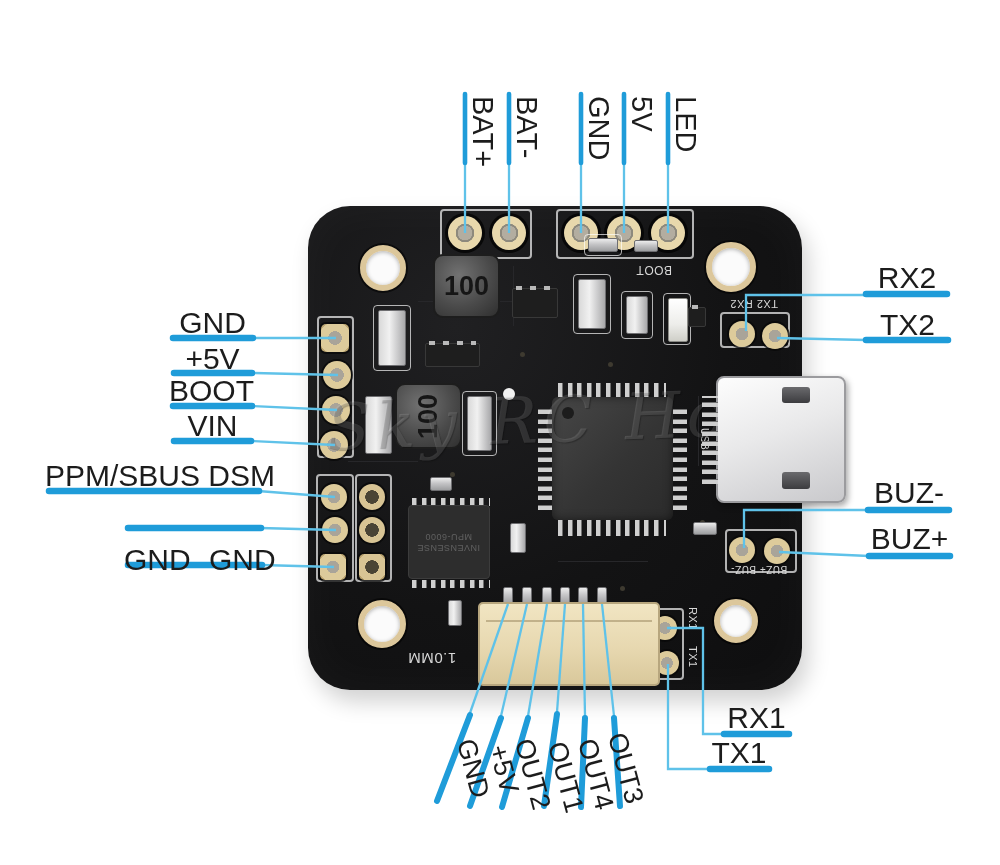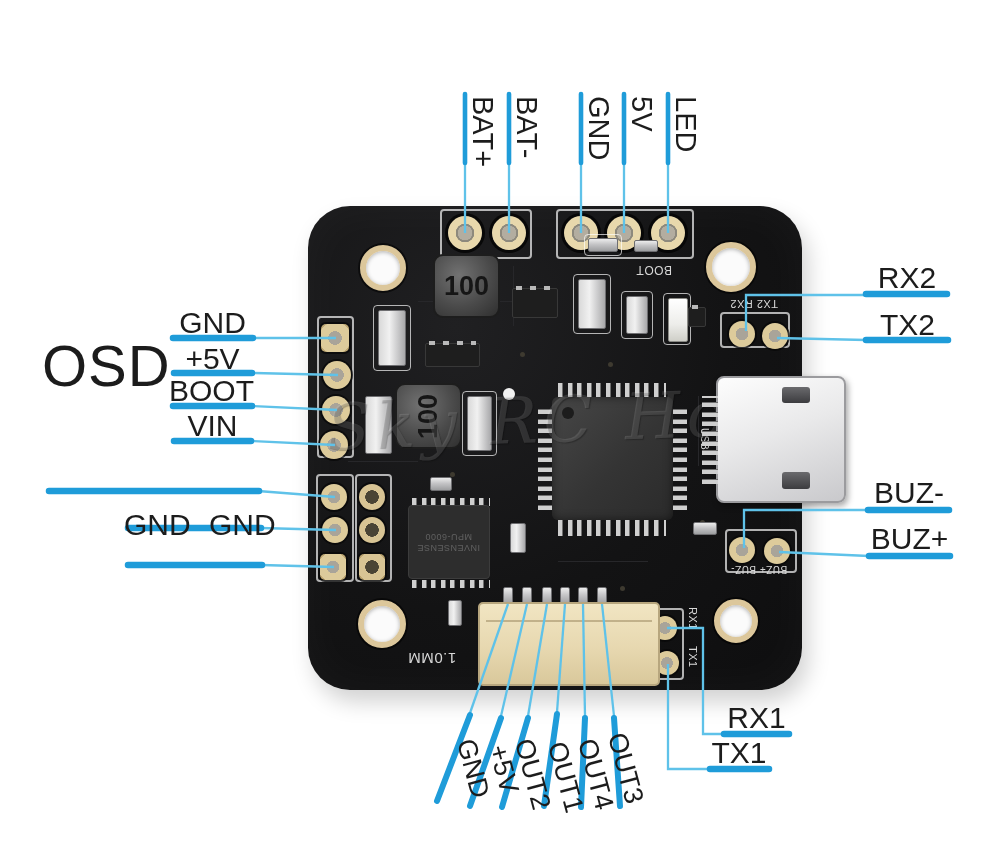--- a/index.html
+++ b/index.html
@@ -261,27 +261,27 @@
       <line class="bthick" x1="614" y1="718" x2="620" y2="806"></line>
     </g>
   </svg>
 
   <div class="lbl rot90" style="left:497px;top:96px;">BAT+</div>
   <div class="lbl rot90" style="left:541px;top:96px;">BAT-</div>
   <div class="lbl rot90" style="left:613px;top:96px;">GND</div>
   <div class="lbl rot90" style="left:656px;top:96px;">5V</div>
   <div class="lbl rot90" style="left:700px;top:96px;">LED</div>
 
-  <div class="lbl osd" style="left:42px;top:336px;">OSD</div>
   <div class="lbl ctr" style="left:171px;top:308px;width:83px;">GND</div>
   <div class="lbl ctr" style="left:171px;top:344px;width:83px;">+5V</div>
   <div class="lbl ctr" style="left:169px;top:376px;width:85px;">BOOT</div>
   <div class="lbl ctr" style="left:171px;top:411px;width:83px;">VIN</div>
 
-  <div class="lbl rgt" style="left:124px;top:510px;width:140px;word-spacing:10px;">GND GND</div>
+  <div class="lbl" style="left:45px;top:461px;">PPM/SBUS DSM</div>
+  <div class="lbl rgt" style="left:124px;top:545px;width:140px;word-spacing:10px;">GND GND</div>
 
   <div class="lbl ctr" style="left:865px;top:263px;width:84px;">RX2</div>
   <div class="lbl ctr" style="left:865px;top:310px;width:85px;">TX2</div>
   <div class="lbl ctr" style="left:866px;top:478px;width:86px;">BUZ-</div>
   <div class="lbl ctr" style="left:867px;top:524px;width:85px;">BUZ+</div>
 
   <div class="lbl ctr" style="left:722px;top:703px;width:69px;">RX1</div>
   <div class="lbl ctr" style="left:707px;top:738px;width:64px;">TX1</div>
 
   <div class="lbl rot75" style="left:478px;top:736px;">GND</div>

